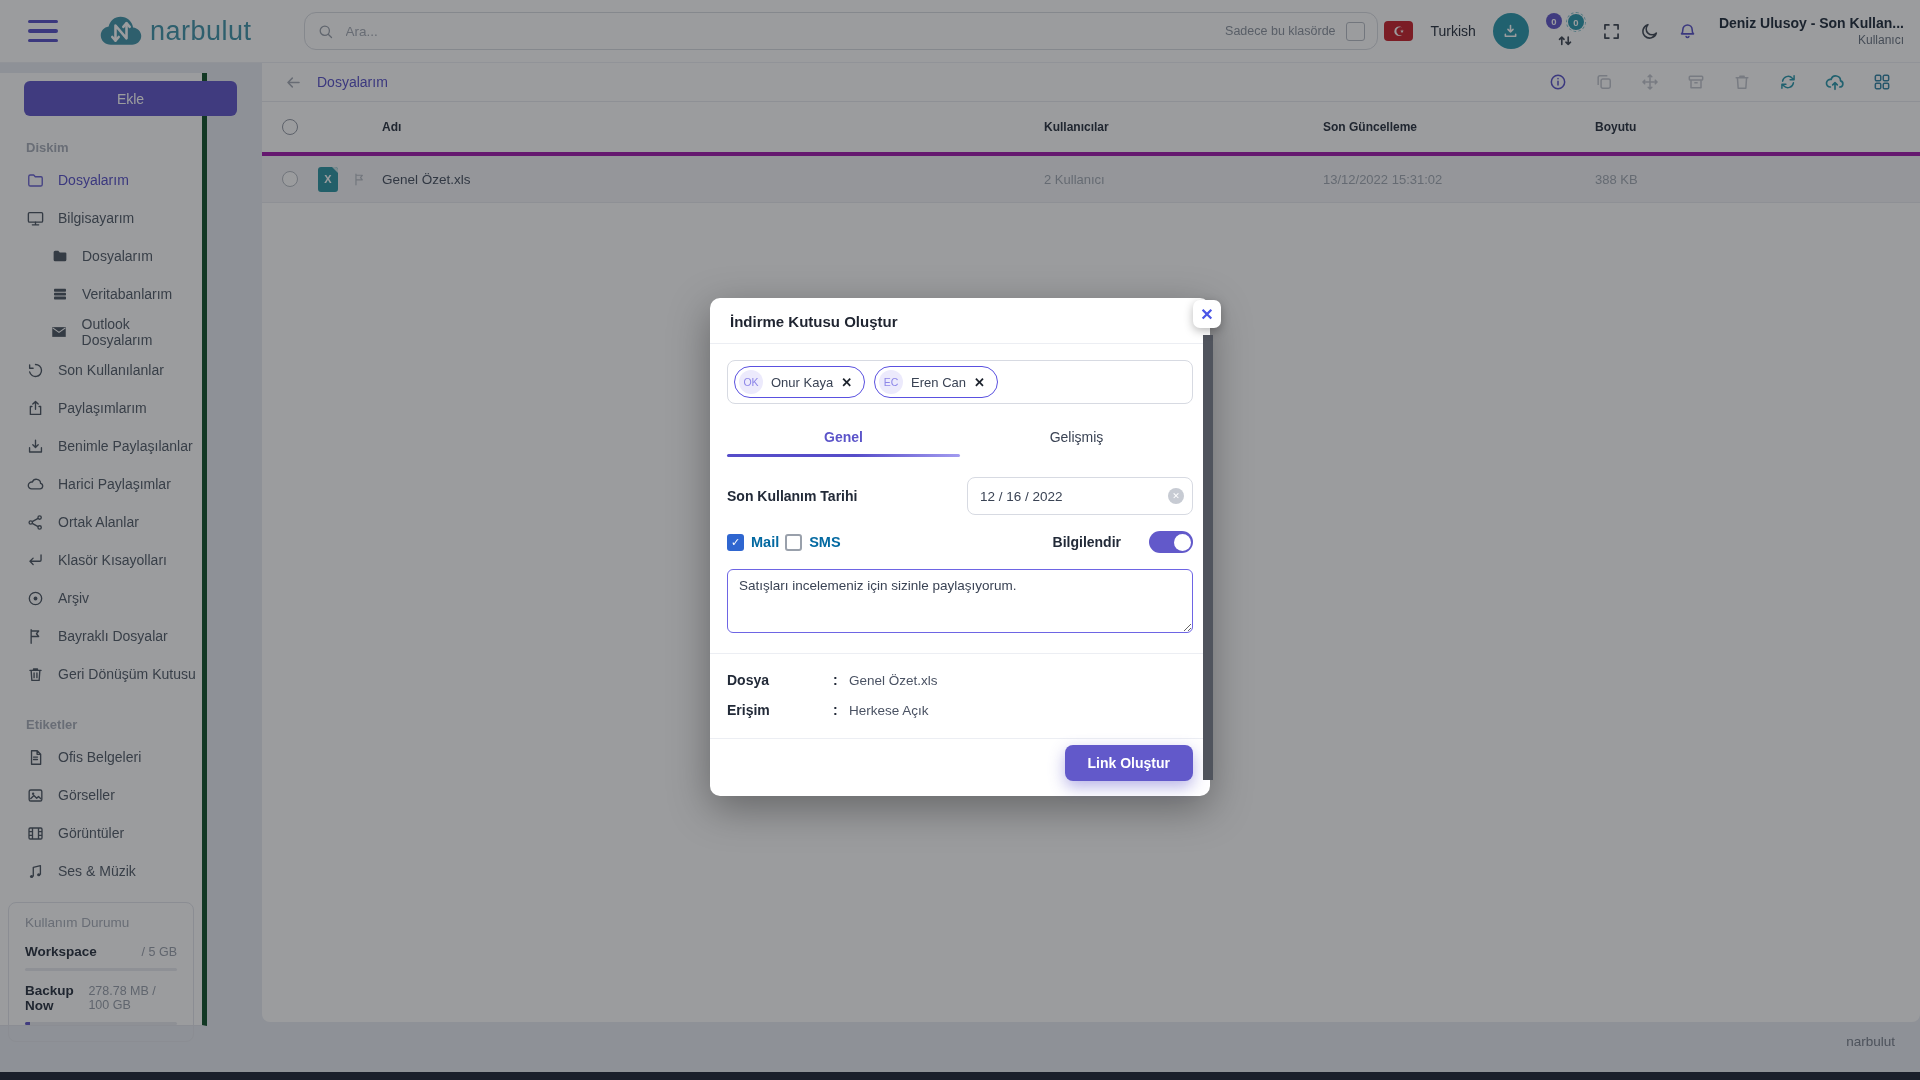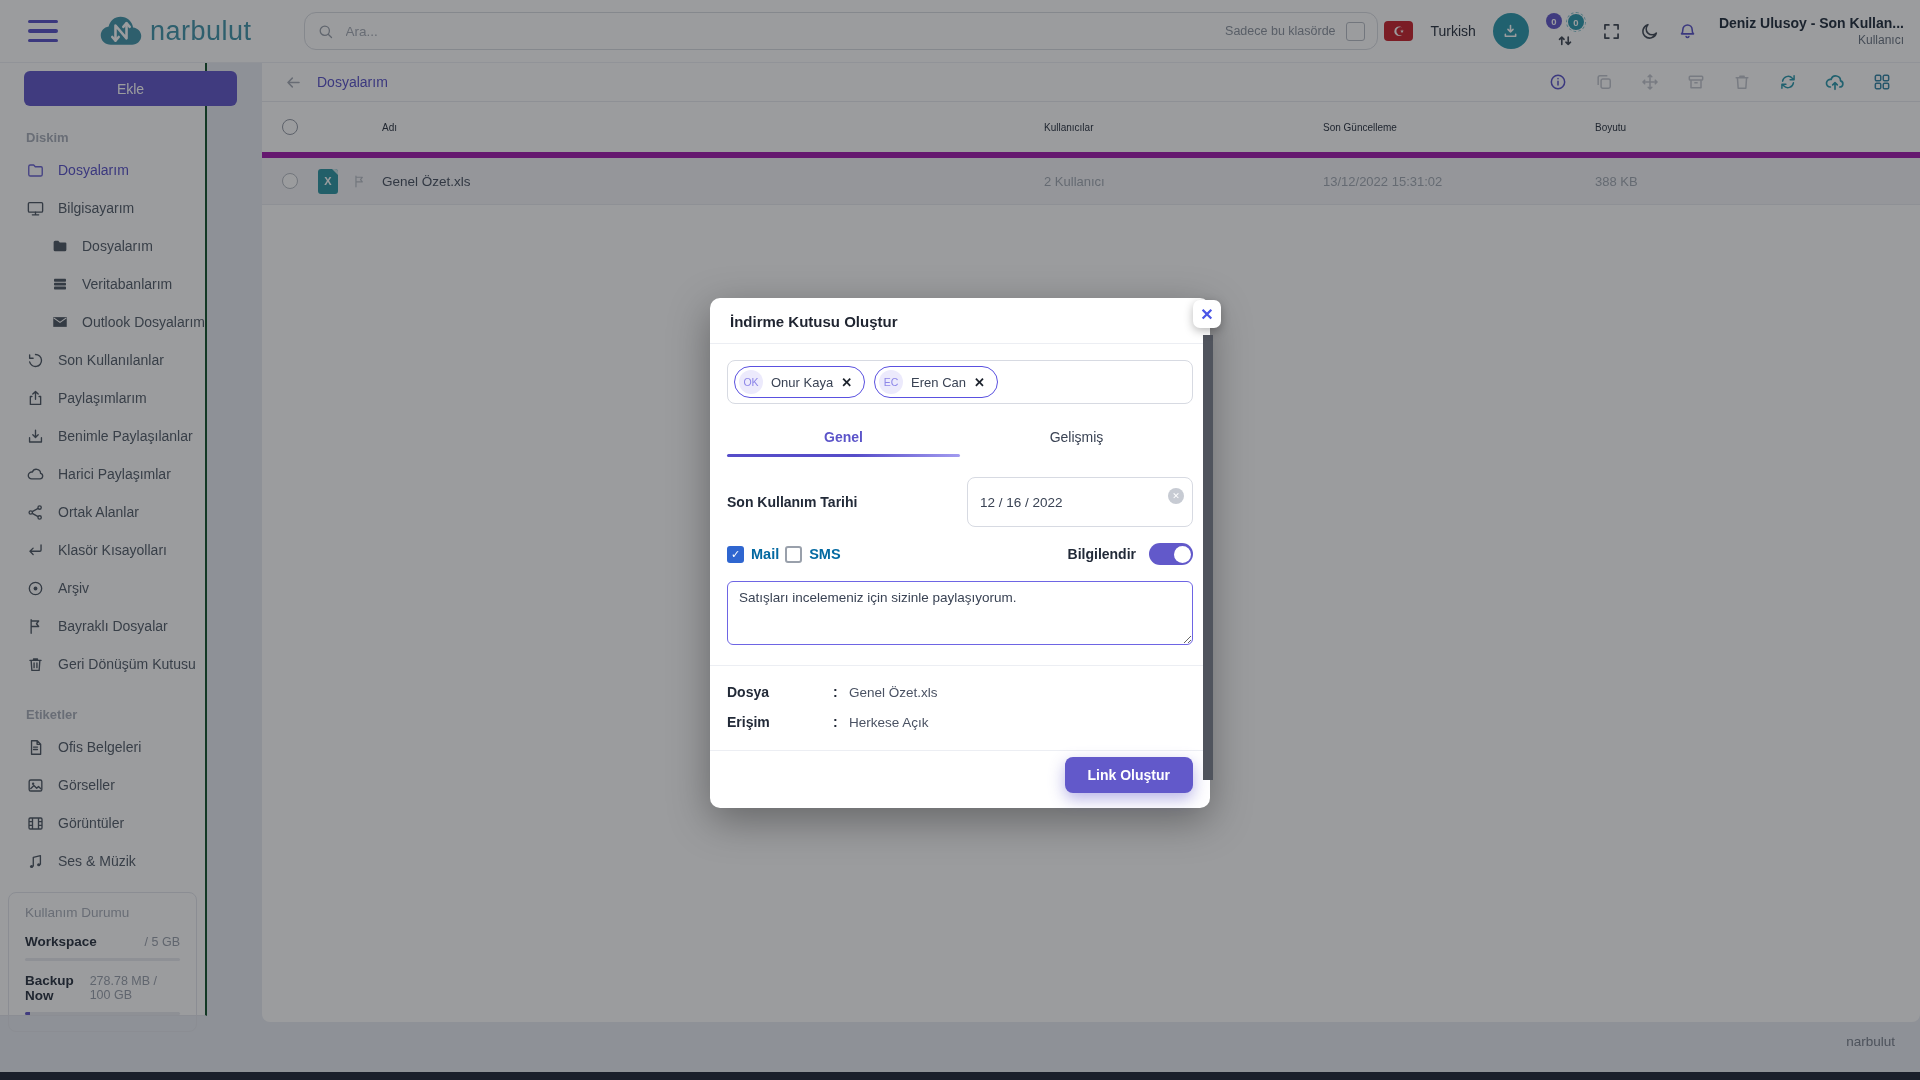--- a/index.html
+++ b/index.html
@@ -31,22 +31,22 @@
   .badge{position:absolute;width:16px;height:16px;border-radius:50%;font-size:9.5px;color:#fff;
          display:flex;align-items:center;justify-content:center;font-weight:700}
   .badge.purple{left:0;top:0;background:#6259ca}
   .badge.teal{right:0;top:1px;background:#2e9aae;outline:1px dashed #7fc2cd;outline-offset:1px}
   .tbi{cursor:pointer}
   .user{text-align:right;margin-left:4px;cursor:pointer}
   .user-name{font-size:14px;font-weight:700;color:#23303f}
   .user-role{font-size:12px;color:#6c7684;margin-top:2px}
 
   
-  .sidebar{position:absolute;left:0;top:63px;width:207px;height:953px;background:#fff;
-           border-right:2px solid #14532d;border-bottom:1px solid #e3e6ec;box-sizing:border-box;z-index:1}
+  .sidebar{position:absolute;left:0;top:73px;width:207px;height:953px;background:#fff;
+           border-right:5px solid #14532d;border-bottom:1px solid #e3e6ec;box-sizing:border-box;z-index:1}
   .btn-add{display:block;margin:8px 24px 0;width:213px;height:35px;background:#6259ca;color:#fff;border:none;
            border-radius:6px;font-size:14px;font-family:"Liberation Sans",sans-serif;cursor:pointer}
   .sd-head{font-size:13px;font-weight:700;color:#a9afba;margin:24px 0 6px 26px}
   .sd-item{display:flex;align-items:center;gap:13px;height:38px;padding-left:26px;color:#555f6b;font-size:14px;cursor:pointer}
   .sd-item .sd-ic{color:#4e5864;width:19px}
   .sd-item.active{color:#5b54c9}
   .sd-item.active .sd-ic{color:#6a63d2}
   .sd-item.sub{padding-left:50px}
   .usage{margin:12px 8px 0;border:1px solid #e3e6ec;border-radius:8px;padding:12px 16px 16px;box-sizing:border-box}
   .usage-head{font-size:13.5px;font-weight:400;color:#a9afba;margin-bottom:14px}
@@ -57,21 +57,21 @@
   .bar .fill{position:absolute;left:0;top:0;bottom:0;background:#6259ca}
 
   
   .main{position:absolute;left:262px;top:63px;width:1658px;height:959px;background:#fff;border-radius:0 0 8px 8px;z-index:1}
   .crumbbar{height:38px;display:flex;align-items:center;border-bottom:1px solid #e9ebf0;padding:0 28px 0 22px}
   .crumb{font-size:14px;color:#5b54c9;margin-left:14px;cursor:pointer}
   .tools{margin-left:auto;display:flex;align-items:center;gap:26px}
   .tool{cursor:pointer}
   .c-info{color:#5b54c9}.c-dis{color:#c3c7cf}.c-teal{color:#2e9aae}.c-grid{color:#3787a8}
   .trow{display:grid;grid-template-columns:56px 64px 662px 279px 272px 1fr;align-items:center}
-  .thead{height:50px;border-bottom:6px solid #a21caf;font-size:10px;font-weight:400;color:#2b3442}
+  .thead{height:50px;border-bottom:4px solid #a21caf;font-size:12px;font-weight:700;color:#2b3442}
   .tfile{height:46px;border-bottom:1px solid #e9ebf0;background:#f4f5f8;font-size:13px;color:#a3aab4;cursor:pointer}
   .radio{width:16px;height:16px;border:1.5px solid #949aa5;border-radius:50%;box-sizing:border-box;margin-left:20px;cursor:pointer;background:#fff}
   .tfile .radio{border-color:#b7bcc4}
   .rowicons{display:flex;align-items:center;gap:13px}
   .xls-icon{width:20px;height:25px;background:#2f97a4;border-radius:3px;position:relative;display:flex;
             align-items:center;justify-content:center;color:#fff;font-size:11px;font-weight:700}
   .xls-icon::after{content:"";position:absolute;top:0;right:0;border-style:solid;border-width:0 6px 6px 0;
                    border-color:transparent #cfe4e7 transparent transparent;border-radius:0 3px 0 0}
   .fname{color:#4a5363;font-size:13.5px}
   .brand-foot{position:absolute;right:25px;top:1034px;color:#79818d;font-size:13.5px;z-index:1}
@@ -94,30 +94,30 @@
   .chip-name{font-size:13px;color:#3a4354}
   .chip-x{font-size:13px;color:#1c222c;font-weight:700;cursor:pointer}
   .tabs{margin-top:16px;display:flex}
   .tab{flex:1;text-align:center;font-size:14px;padding:9px 0 12px;color:#3a4354;cursor:pointer;position:relative}
   .tab.active{color:#5b54c9;font-weight:700}
   .tab.active::after{content:"";position:absolute;left:0;right:0;bottom:0;height:3px;
                      background:linear-gradient(90deg,#564dc9 55%,#a29bf0);border-radius:2px}
   .frow{display:flex;align-items:center;justify-content:space-between;margin-top:20px}
   .flabel{font-size:14px;font-weight:700;color:#222a38}
   .date-wrap{position:relative;width:226px}
-  .date-input{width:100%;height:50px;border:1px solid #d7dae2;border-radius:8px;padding:0 30px 0 12px;
+  .date-input{width:100%;height:38px;border:1px solid #d7dae2;border-radius:8px;padding:0 30px 0 12px;
               font-size:13.5px;color:#3a4354;box-sizing:border-box;font-family:"Liberation Sans",sans-serif;outline:none}
   .date-clear{position:absolute;right:9px;top:11px;width:16px;height:16px;border-radius:50%;background:#c7cbd3;
               color:#fff;font-size:9px;display:flex;align-items:center;justify-content:center;cursor:pointer}
   .checks-row{display:flex;align-items:center;margin-top:16px}
   .cb{width:17px;height:17px;border-radius:3px;margin-right:7px;box-sizing:border-box;cursor:pointer}
   .cb.checked{background:#2f66d0;color:#fff;font-size:11px;display:flex;align-items:center;justify-content:center}
   .cb.un{border:2px solid #99a0ab;background:#fff}
   .cb-label{font-size:14.5px;font-weight:700;color:#0369a1;margin-right:6px}
-  .notify{display:flex;align-items:center;gap:13px;margin-left:auto}
+  .notify{display:flex;align-items:center;gap:28px;margin-left:auto}
   .toggle{width:44px;height:22px;border-radius:999px;background:#6259ca;position:relative;cursor:pointer}
   .toggle::after{content:"";position:absolute;right:2.5px;top:2.5px;width:17px;height:17px;border-radius:50%;background:#fff}
   .msg{display:block;width:100%;box-sizing:border-box;height:64px;margin-top:16px;border:1.6px solid #6e65e4;
        border-radius:6px;padding:8px 11px;font-size:13.5px;font-family:"Liberation Sans",sans-serif;
        color:#3a4354;resize:vertical;outline:none}
   .mdivider{height:1px;background:#eceef3;margin:20px -17px 0}
   .inforow{display:grid;grid-template-columns:106px 16px 1fr;align-items:center;margin-top:14px}
   .inforow:first-of-type{margin-top:0}
   .info-label{font-weight:700;font-size:14px;color:#222a38}
   .info-colon{font-weight:700;color:#222a38;font-size:14px}

